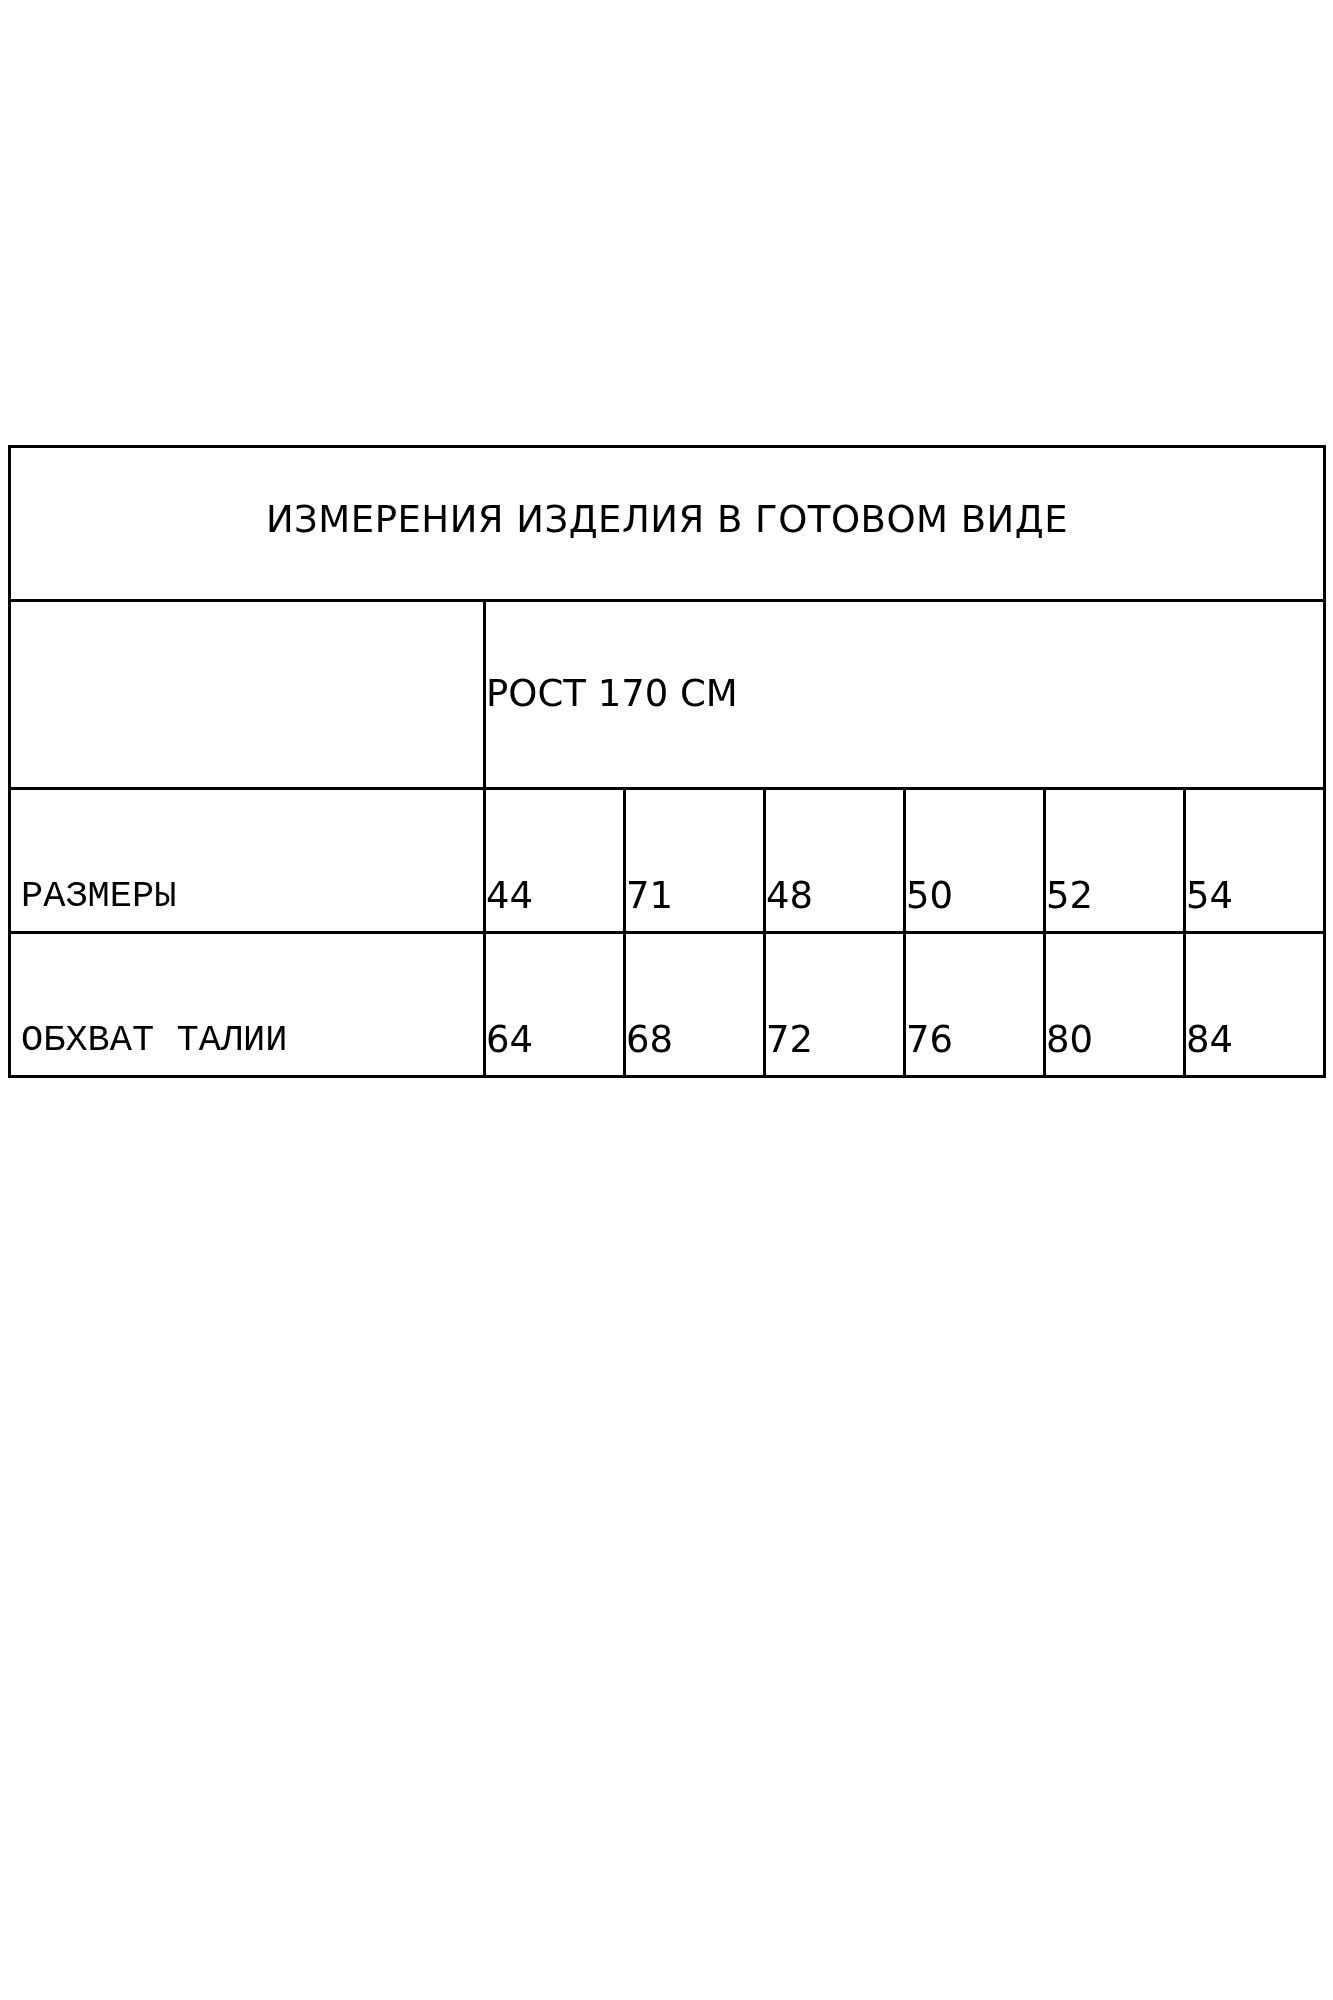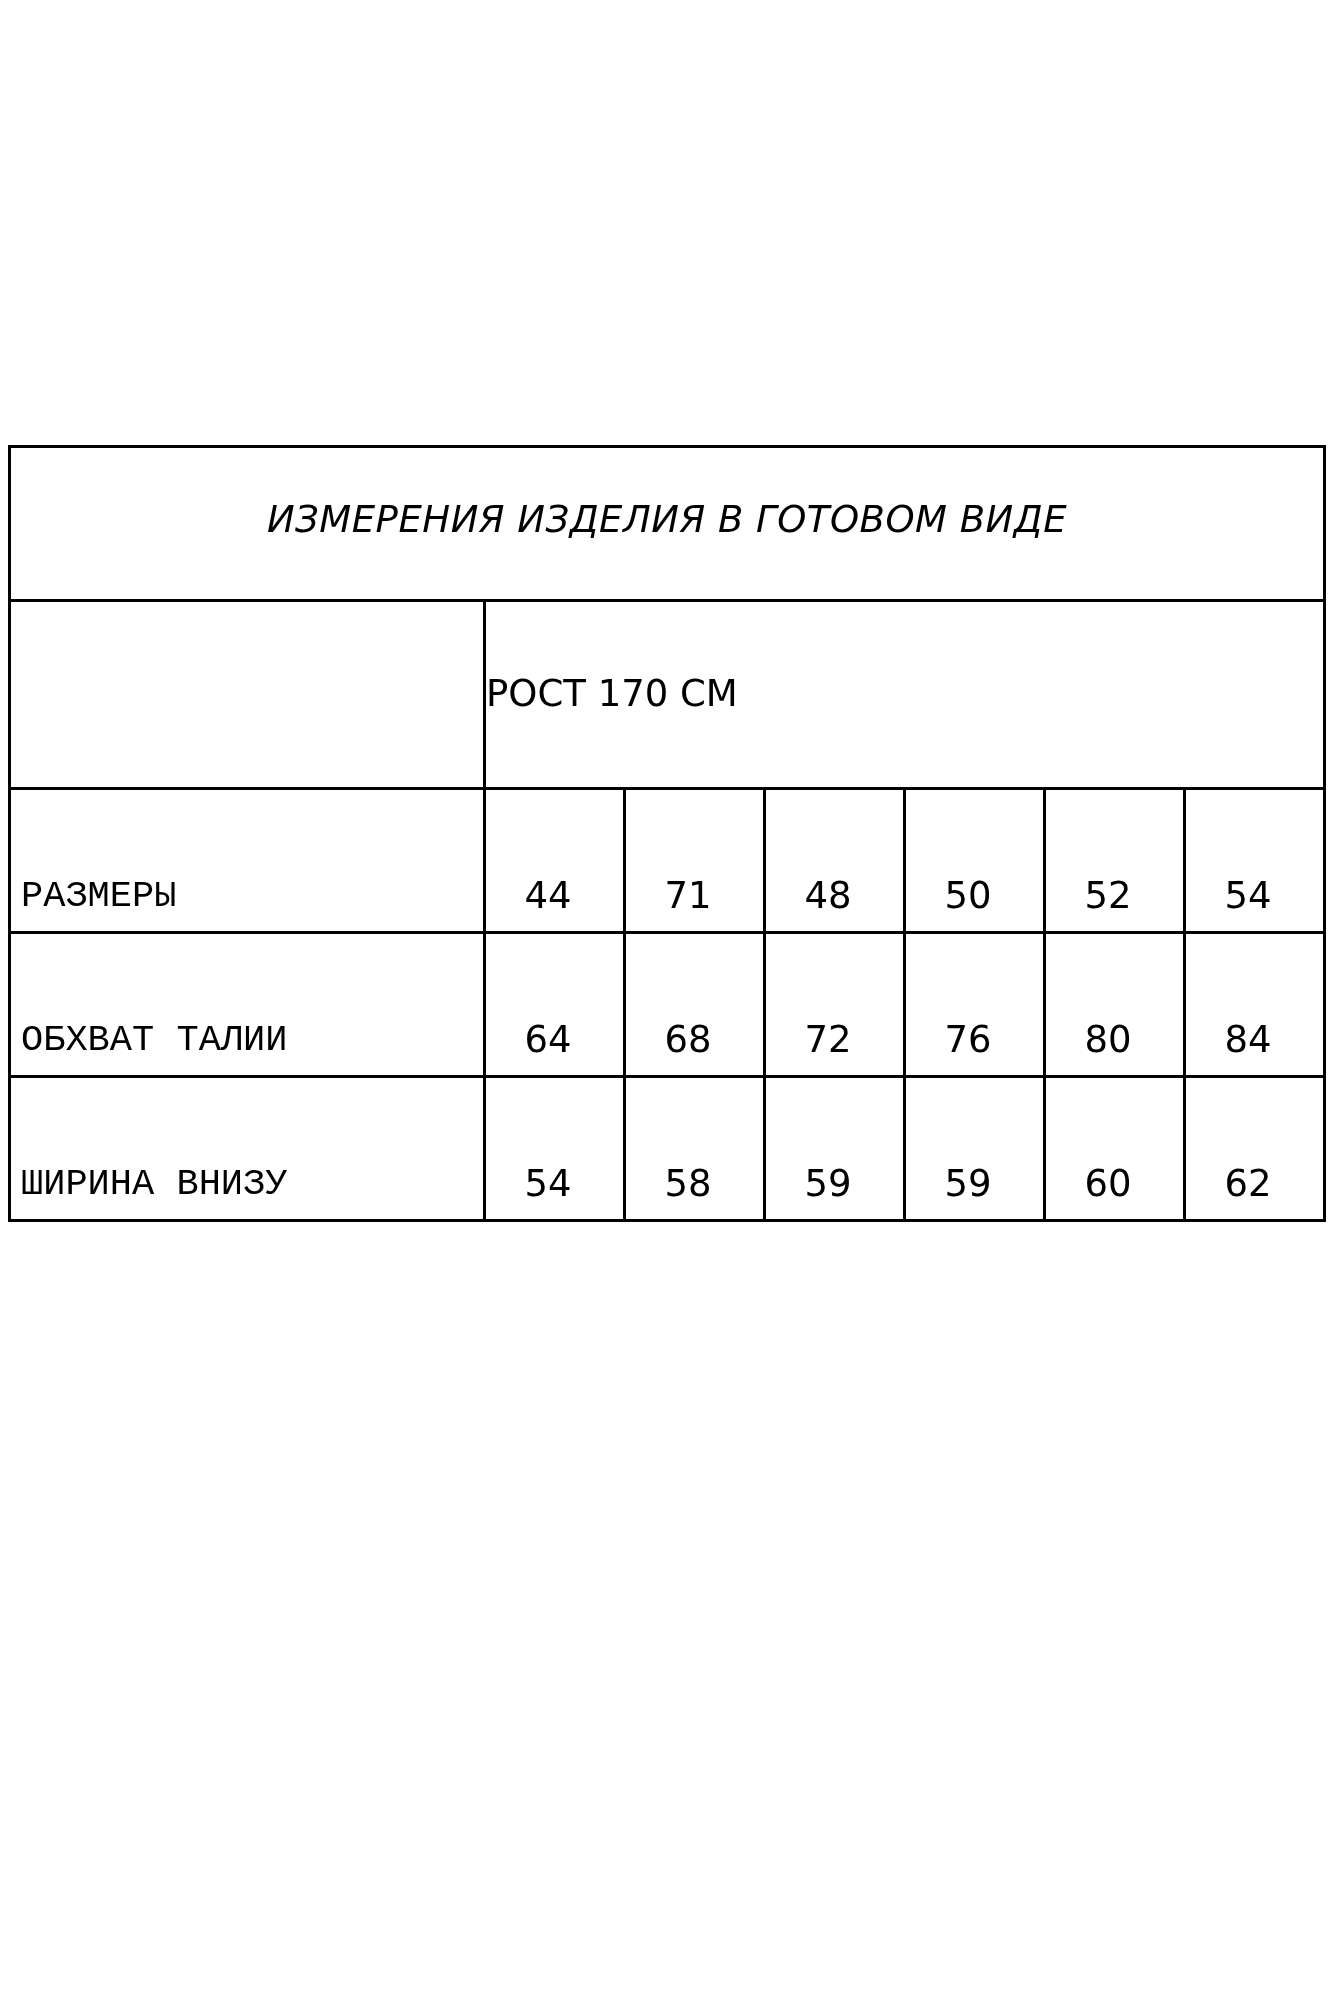--- a/index.html
+++ b/index.html
@@ -43,41 +43,40 @@
     background: #ffffff;
   }
   .title-cell {
     text-align: center;
     font-size: 45px;
     font-weight: 700;
     letter-spacing: 0.5px;
     height: 145px;
     vertical-align: middle !important;
     padding-bottom: 6px !important;
-    font-style: italic;
   }
   .rost-cell {
     text-align: left;
     font-size: 38px;
     height: 185px;
     vertical-align: middle !important;
   }
   .blank-left {
     background: #ffffff;
   }
   .row-label {
     text-align: left;
     padding-left: 10px !important;
     padding-bottom: 14px !important;
     font-size: 38px;
     white-space: nowrap;
     font-family: Liberation Mono, monospace;
   }
   .num-cell {
-    text-align: center;
+    text-align: left;
     padding-right: 13px !important;
     padding-bottom: 14px !important;
     font-size: 38px;
   }
   tr.data-row td {
     height: 127px;
   }
   col.c-label { width: 475px; }
   col.c-num { width: 140px; }
 </style>
@@ -115,25 +114,16 @@
         </tr>
         <tr class="data-row">
           <td class="row-label">ОБХВАТ ТАЛИИ</td>
           <td class="num-cell">64</td>
           <td class="num-cell">68</td>
           <td class="num-cell">72</td>
           <td class="num-cell">76</td>
           <td class="num-cell">80</td>
           <td class="num-cell">84</td>
         </tr>
-        <tr class="data-row">
-          <td class="row-label">ШИРИНА ВНИЗУ</td>
-          <td class="num-cell">54</td>
-          <td class="num-cell">58</td>
-          <td class="num-cell">59</td>
-          <td class="num-cell">59</td>
-          <td class="num-cell">60</td>
-          <td class="num-cell">62</td>
-        </tr>
       </tbody>
     </table>
   </div>
 </div>
 
 </body></html>

